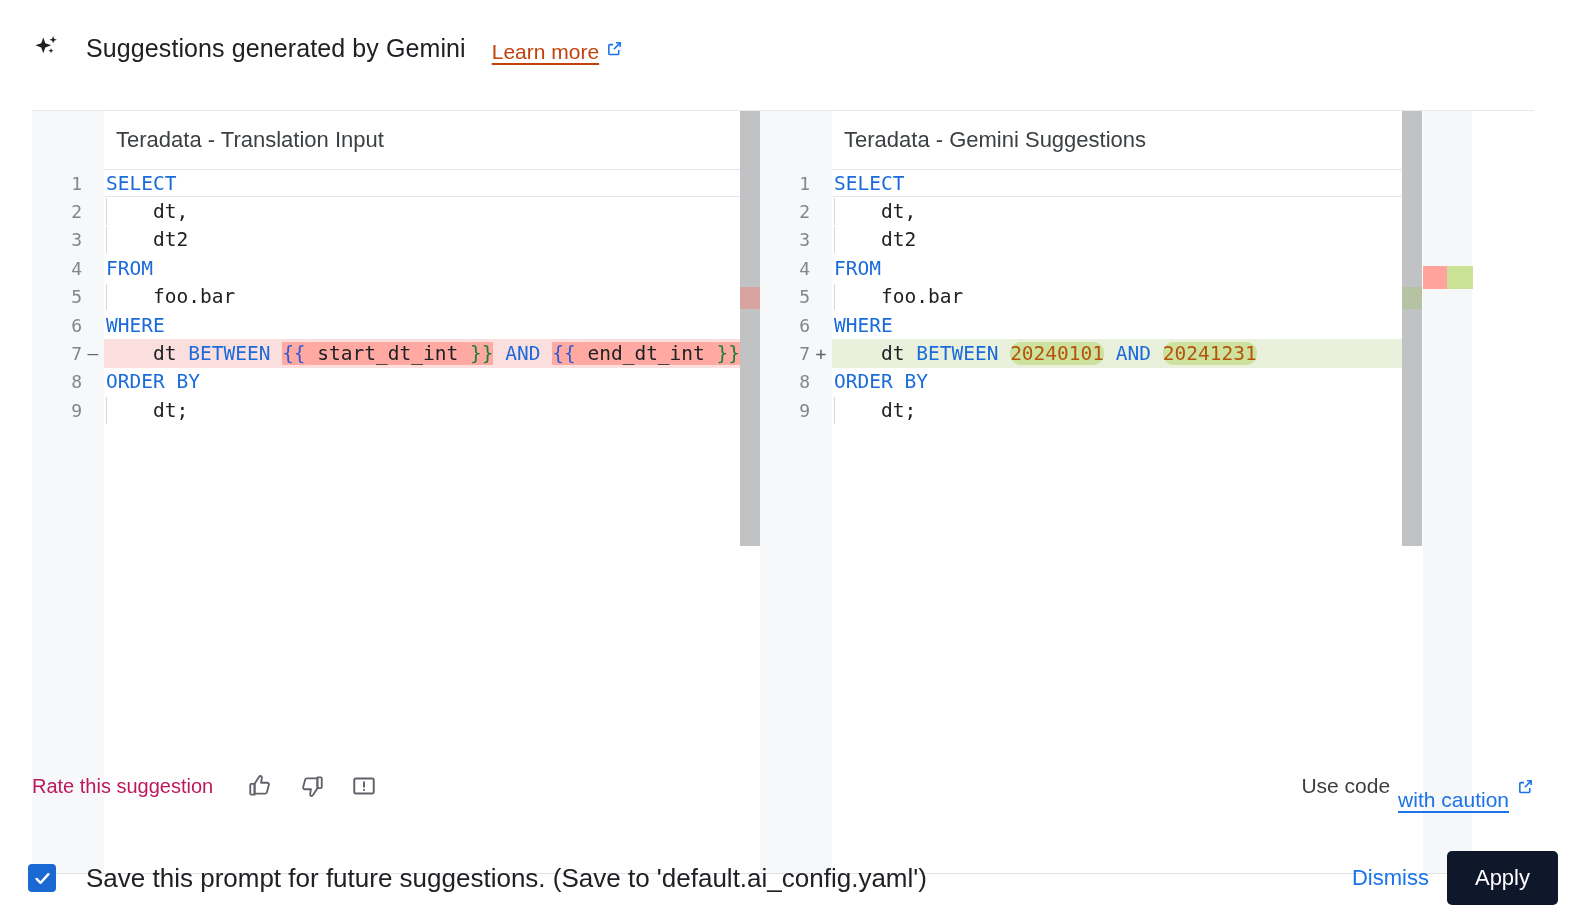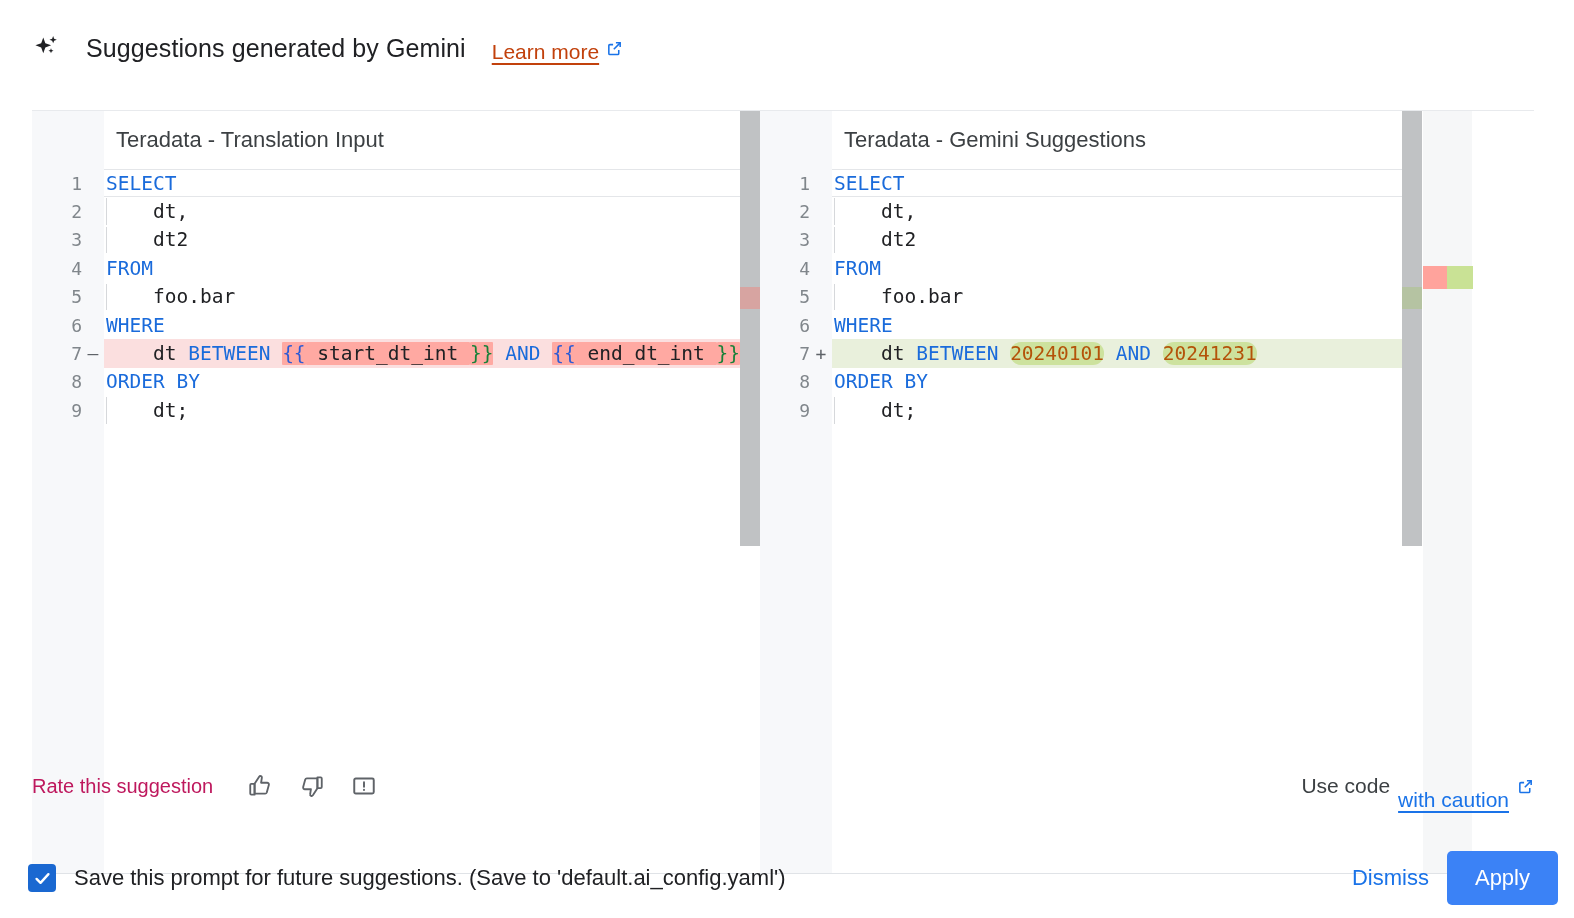--- a/index.html
+++ b/index.html
@@ -168,32 +168,32 @@
   #footer {
     position: absolute; left: 0; top: 838px; width: 1574px; height: 80px;
     display: flex; align-items: center;
   }
   #save-checkbox-row { display: flex; align-items: center; margin-left: 28px; }
   #save-checkbox {
     width: 28px; height: 28px; border-radius: 4px;
     background: #1a68d1; display: flex; align-items: center;
     justify-content: center; cursor: pointer; flex: 0 0 28px;
   }
-  #save-label { margin-left: 18px; font-size: 22px; color: #202124; }
+  #save-label { margin-left: 30px; font-size: 26px; color: #202124; }
   #footer-actions {
     margin-left: auto; display: flex; align-items: center;
     margin-right: 16px; gap: 12px;
   }
   #dismiss-button {
     font-size: 22px; color: #1a73e8; background: none; border: none;
     cursor: pointer; padding: 10px 6px;
     font-family: "Liberation Sans", sans-serif;
   }
   #apply-button {
-    font-size: 22px; color: #ffffff; background: #3b82f6;
+    font-size: 22px; color: #ffffff; background: #0f172a;
     border: none; border-radius: 5px; padding: 14px 28px;
     cursor: pointer; font-family: "Liberation Sans", sans-serif;
   }
 </style>
 </head>
 <body>
 
 <div id="header">
   <span id="sparkle-icon">
     <svg width="32" height="32" viewBox="0 0 24 24">

